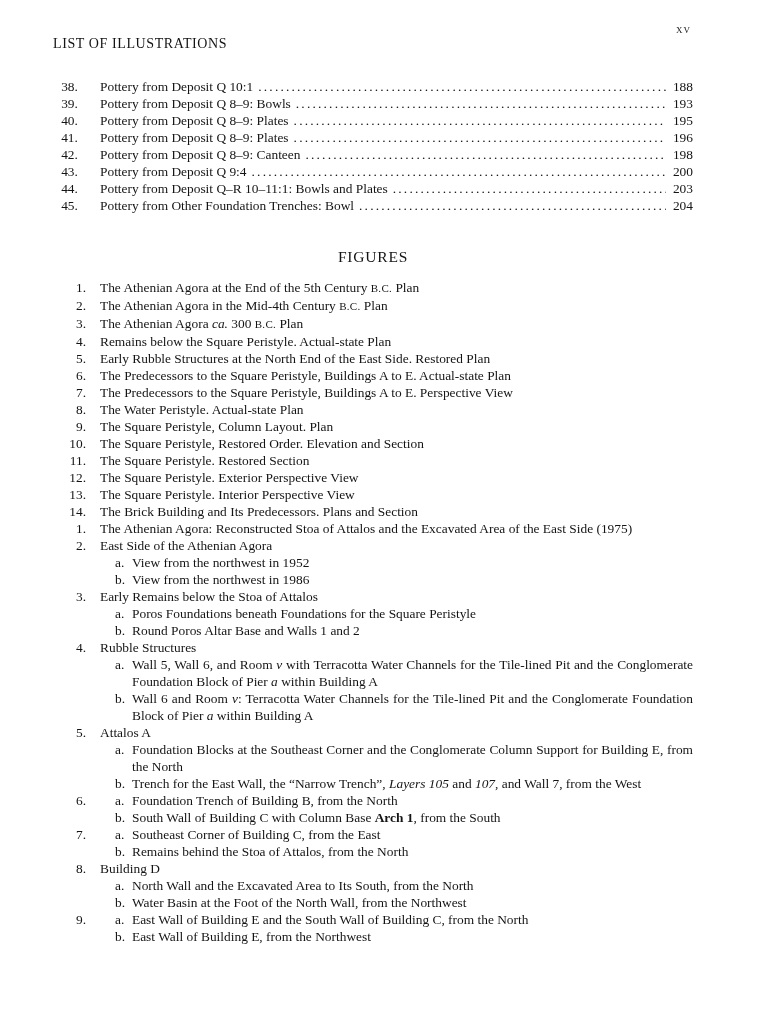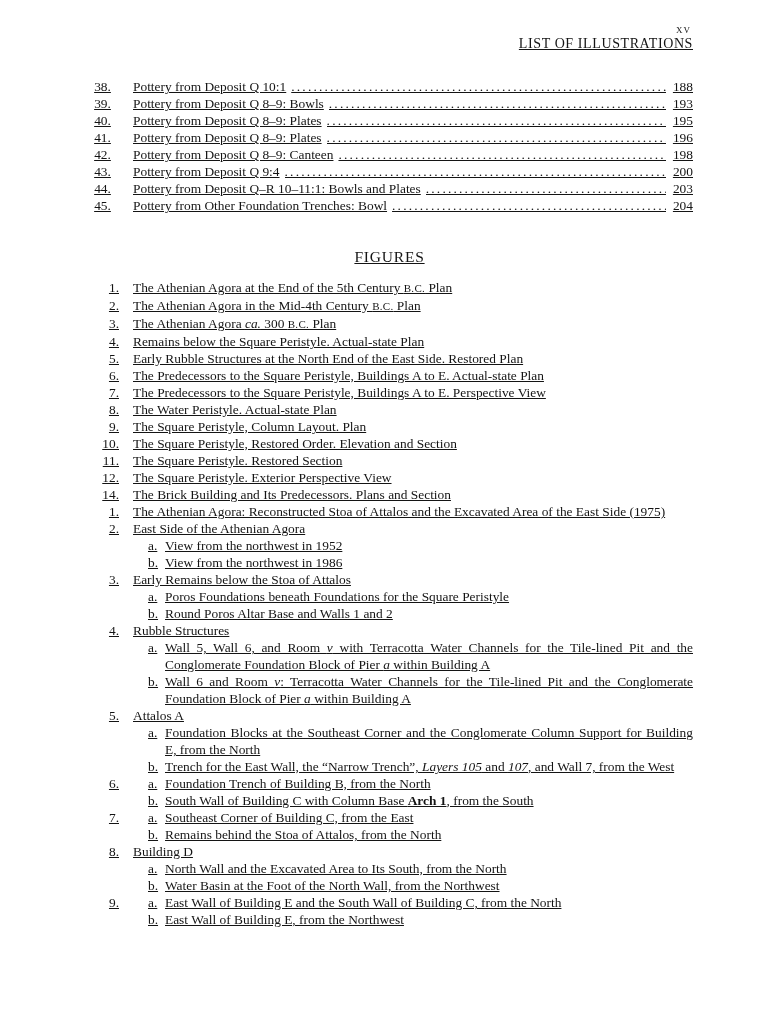--- a/index.html
+++ b/index.html
@@ -3,23 +3,23 @@
 <meta charset="utf-8">
 <style>
   * { margin:0; padding:0; box-sizing:border-box; }
   html, body { background:#ffffff; }
   body {
     width:764px; height:1024px; overflow:hidden;
     font-family:"Liberation Serif", serif;
     color:#141414;
     -webkit-font-smoothing:antialiased;
   }
-  .page { position:relative; width:737px; height:1024px; padding:20px 44px 0 86px; font-size:13.4px;text-decoration:underline; }
+  .page { position:relative; width:737px; height:1024px; padding:20px 44px 0 53px; font-size:13.4px; }
   .folio { position:absolute; top:22px; right:46px; font-size:12.5px; font-variant:small-caps; letter-spacing:1px; }
-  .page-title { margin-top:16px; text-align:right; font-size:14px; font-weight:normal; letter-spacing:0.6px; }
+  .page-title { margin-top:16px; text-align:left; font-size:14px; font-weight:normal; letter-spacing:0.6px; }
   .section-heading { text-align:center; font-weight:normal; font-size:15.5px; letter-spacing:0.8px; margin:34px 0 13px 0; }
 
   .toc-list { margin-top:26px; }
   .toc-row { display:flex; align-items:baseline; line-height:17px; }
   .toc-num { flex:0 0 33px; text-align:center; margin-right:14px; }
   .toc-title { flex:0 0 auto; white-space:nowrap; }
   .toc-dots { flex:1 1 auto; overflow:hidden; white-space:nowrap; margin:0 3px 0 5px; letter-spacing:2.2px; }
   .toc-page { flex:0 0 auto; min-width:24px; text-align:right; }
 
   .fig-row { display:flex; line-height:17px; }
@@ -139,20 +139,24 @@
       </div>
       <div class="fig-row">
         <span class="fig-num">11.</span>
         <div class="fig-text">The Square Peristyle. Restored Section</div>
       </div>
       <div class="fig-row">
         <span class="fig-num">12.</span>
         <div class="fig-text">The Square Peristyle. Exterior Perspective View</div>
       </div>
       <div class="fig-row">
+        <span class="fig-num">13.</span>
+        <div class="fig-text">The Square Peristyle. Interior Perspective View</div>
+      </div>
+      <div class="fig-row">
         <span class="fig-num">14.</span>
         <div class="fig-text">The Brick Building and Its Predecessors. Plans and Section</div>
       </div>
     </div>
 
   <div class="plate-list" id="plates-list">
       <div class="plate-item">
         <div class="plate-row">
           <span class="p-num">1.</span>
           <div class="p-main">The Athenian Agora: Reconstructed Stoa of Attalos and the Excavated Area of the East Side (1975)</div>

